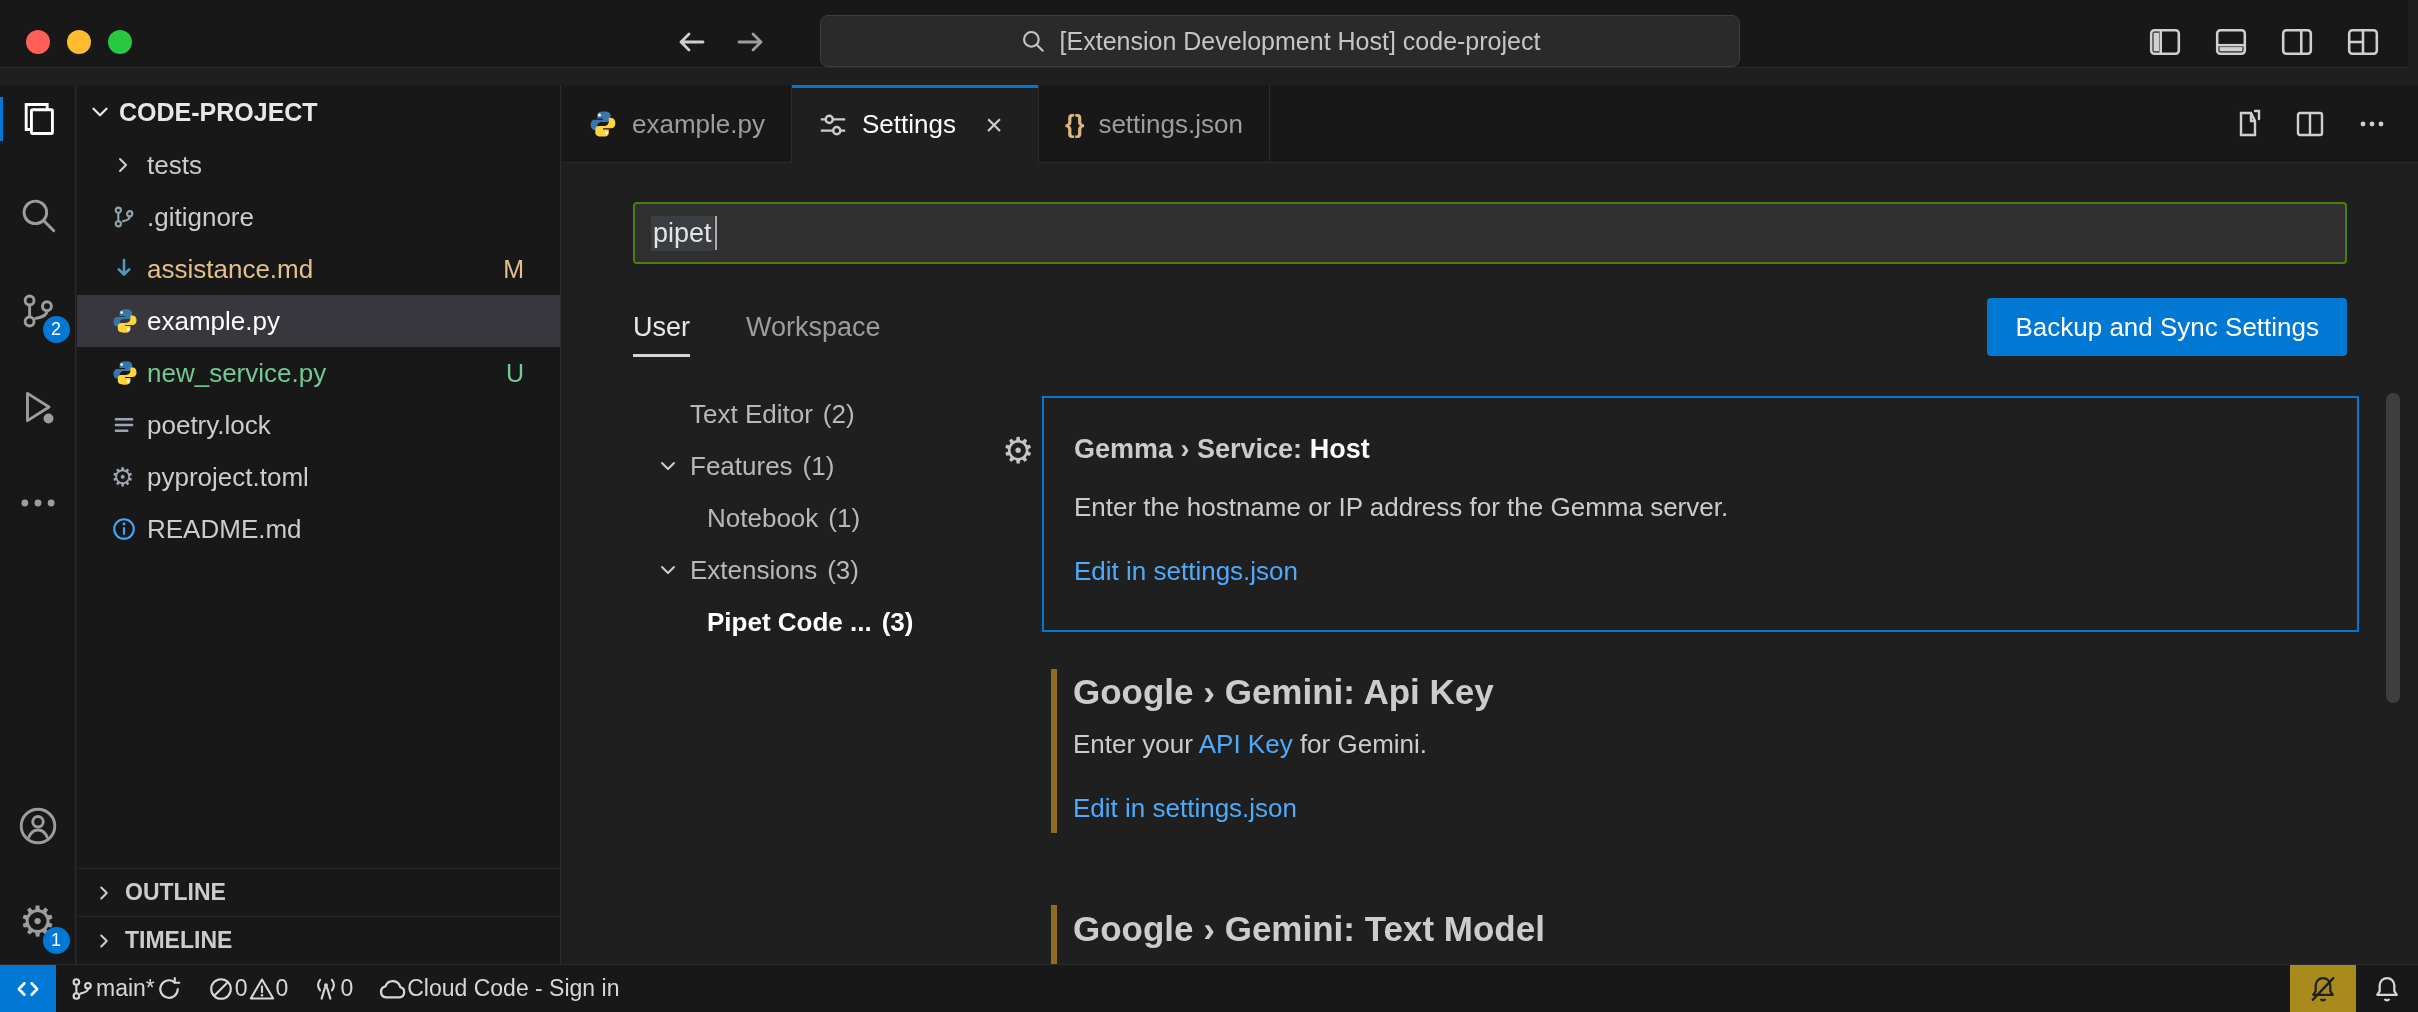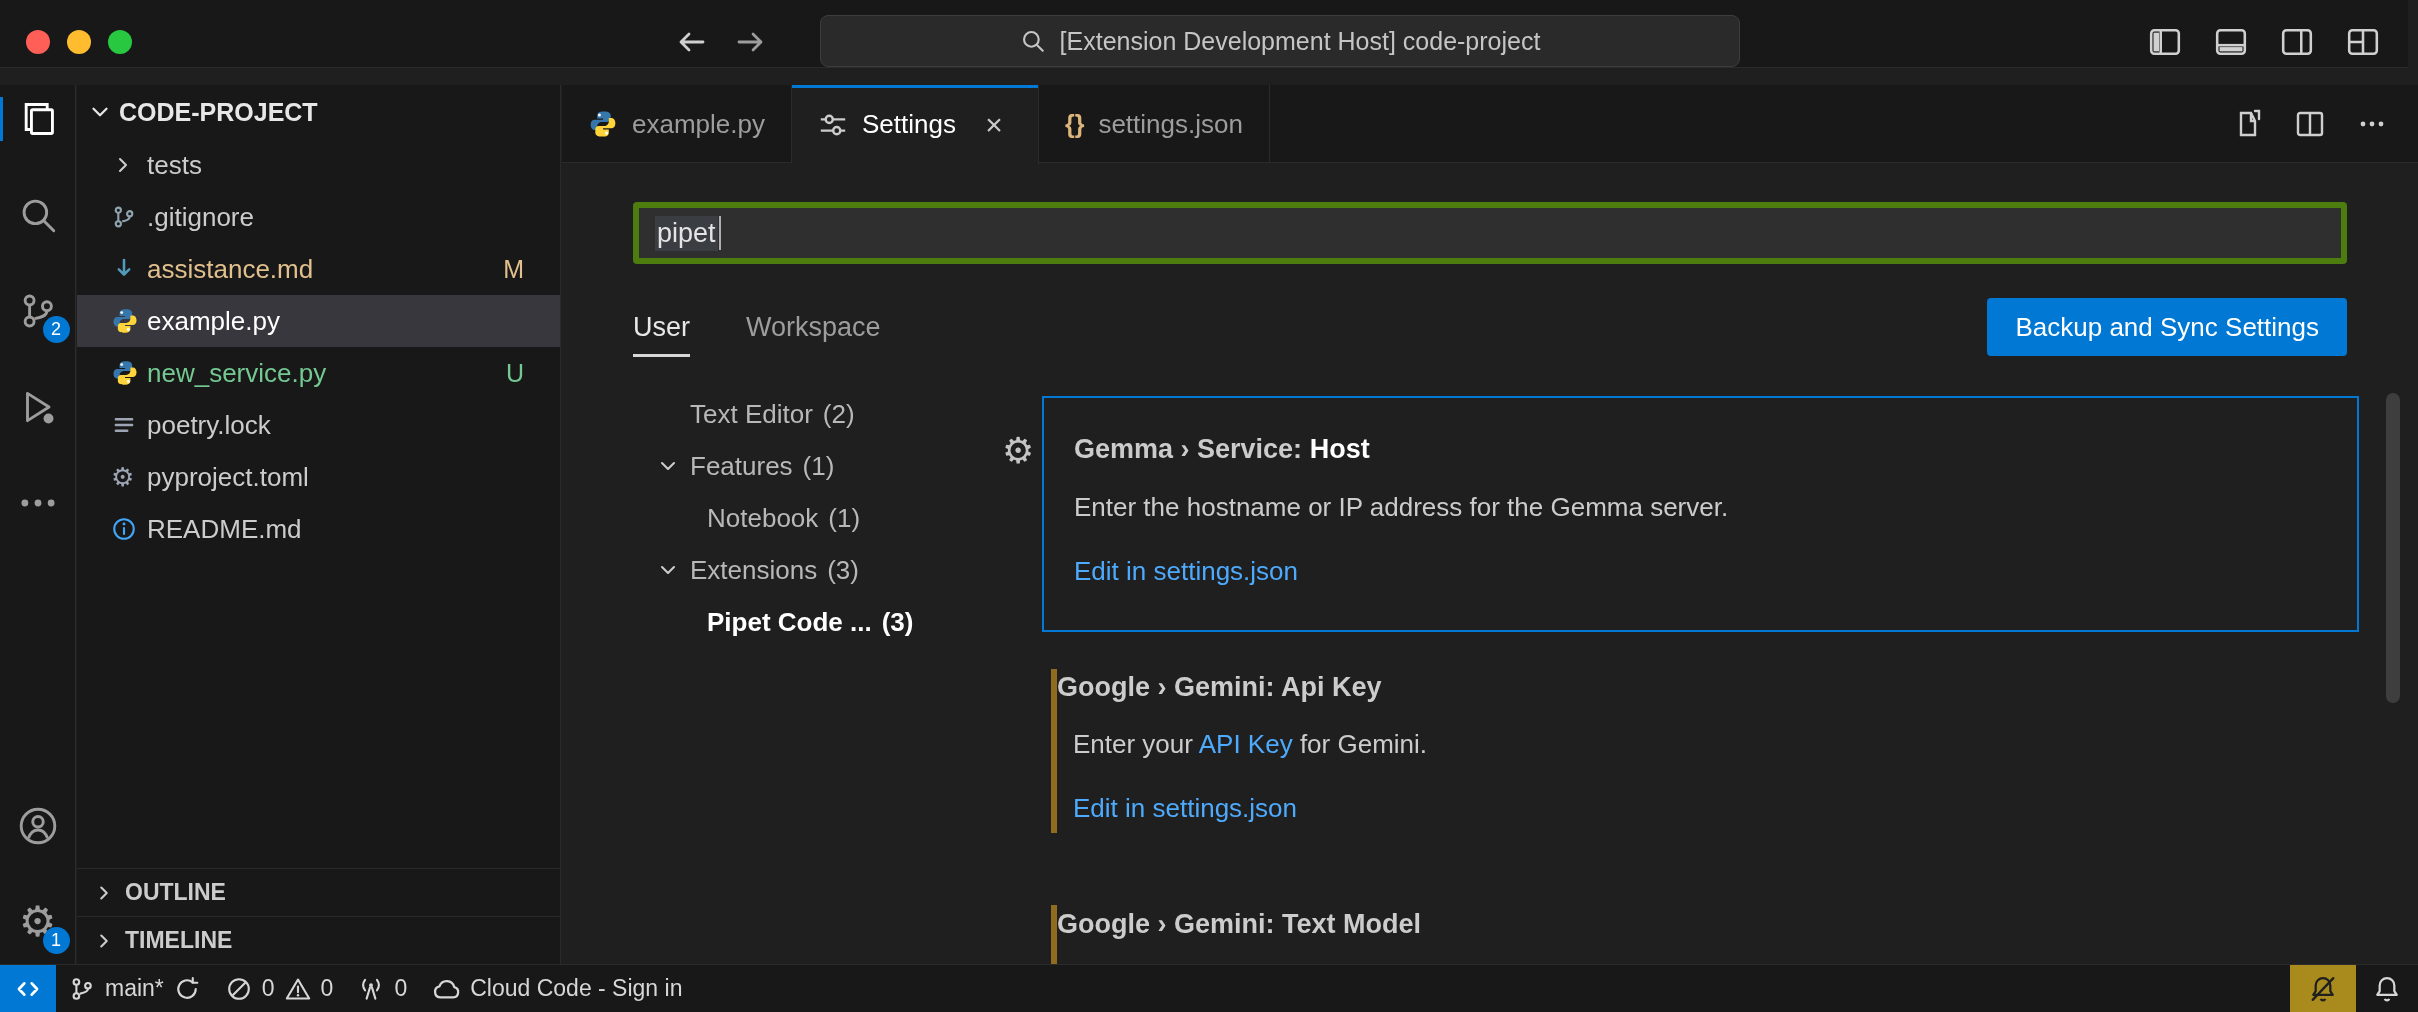--- a/index.html
+++ b/index.html
@@ -46,21 +46,21 @@
   .tabstrip { height:78px; background:#181818; border-bottom:1px solid #2b2b2b; display:flex; align-items:stretch; }
   .tab { display:flex; align-items:center; gap:14px; padding:0 26px; border-right:1px solid #2b2b2b; font-size:26px; color:#9d9d9d; position:relative; height:78px; }
   .tab.active { background:#1f1f1f; color:#ffffff; height:79px; z-index:2; }
   .tab.active::before { content:""; position:absolute; top:0; left:0; right:0; height:3px; background:#0078d4; }
   .tab-close { width:36px; height:36px; display:flex; align-items:center; justify-content:center; border-radius:6px; font-size:30px; color:#cccccc; margin-left:6px; }
   .braces { font-weight:700; color:#dcb67a; font-size:25px; }
   .tab-actions { margin-left:auto; display:flex; align-items:center; gap:30px; padding-right:30px; color:#cfcfcf; }
 
   
   .settings-pane { position:relative; height:calc(100% - 78px); overflow:hidden; }
-  .search-box { position:absolute; left:71px; right:71px; top:39px; height:62px; background:#2f2f2f; border:6px solid #4d7c0f; border-radius:4px; display:flex; align-items:center; padding:0 16px; font-size:27px; color:#e4e4e4; }
+  .search-box { position:absolute; left:71px; right:71px; top:39px; height:62px; background:#2f2f2f; border:2px solid #4d7c0f; border-radius:4px; display:flex; align-items:center; padding:0 16px; font-size:27px; color:#e4e4e4; }
   .sel { background:#3a3d41; padding:2px 2px; }
   .caret { width:2px; height:34px; background:#aeafad; margin-left:1px; }
   .search-right { margin-left:auto; display:flex; align-items:center; gap:20px; }
   .results-badge { background:#404040; color:#d4d4d4; font-size:23px; padding:6px 14px; border-radius:3px; }
   .scope-row { position:absolute; left:71px; right:71px; top:133px; height:62px; display:flex; align-items:center; }
   .scope-tab { font-size:27px; color:#9d9d9d; margin-right:56px; position:relative; }
   .scope-tab.active { color:#e7e7e7; }
   .scope-tab.active::after { content:""; position:absolute; left:0; right:0; bottom:-14px; height:3px; background:#d7d7d7; }
   .backup-btn { margin-left:auto; background:#0078d4; color:#ffffff; font-size:26px; height:58px; padding:0 28px; border-radius:4px; display:flex; align-items:center; }
   .toc { position:absolute; left:71px; top:225px; width:390px; }
@@ -71,29 +71,29 @@
   .toc-count { margin-left:10px; }
   .setting-gear { position:absolute; left:440px; top:270px; font-size:36px; color:#c5c5c5; line-height:1; }
   .srow1 { position:absolute; left:480px; top:233px; width:1317px; height:236px; border:2px solid #0078d4; }
   .s-title { position:absolute; left:30px; font-size:27px; font-weight:700; white-space:nowrap; }
   .s-title .cat { color:#cbcbcb; }
   .s-title .lbl { color:#ffffff; }
   .s-desc { position:absolute; left:30px; font-size:26px; color:#cccccc; white-space:nowrap; }
   .s-link { position:absolute; left:30px; font-size:26px; color:#4daafc; white-space:nowrap; cursor:pointer; }
   .inline-link { color:#4daafc; cursor:pointer; }
   .mod-bar { position:absolute; width:6px; background:#8f6c20; }
-  .abs-title { position:absolute; left:495px; font-size:27px; font-weight:700; white-space:nowrap; }
+  .abs-title { position:absolute; left:511px; font-size:35px; font-weight:700; white-space:nowrap; }
   .abs-desc { position:absolute; left:511px; font-size:26px; color:#cccccc; white-space:nowrap; }
   .abs-link { position:absolute; left:511px; font-size:26px; color:#4daafc; white-space:nowrap; cursor:pointer; }
   .scroll-thumb { position:absolute; right:18px; top:230px; width:14px; height:310px; background:rgba(121,121,121,0.35); border-radius:7px; }
 
   
   #statusbar { position:absolute; left:0; right:0; bottom:0; height:48px; background:#181818; border-top:1px solid #2b2b2b; display:flex; align-items:stretch; font-size:23px; color:#d7d7d7; }
   .remote-box { width:56px; background:#0078d4; color:#ffffff; display:flex; align-items:center; justify-content:center; }
-  .sb-item { display:flex; align-items:center; gap:9px; padding:0 12px;text-align:right; }
+  .sb-item { display:flex; align-items:center; gap:0; padding:0 12px;text-align:right; }
   .sb-right { margin-left:auto; display:flex; align-items:stretch; }
   .warn-box { width:66px; background:#a98a1d; color:#1f1f1f; display:flex; align-items:center; justify-content:center; }
   .bell-box { width:62px; display:flex; align-items:center; justify-content:center; color:#d7d7d7; }
 </style>
 </head>
 <body>
 
 <div id="titlebar">
   <div class="traffic">
     <div class="light red"></div>

